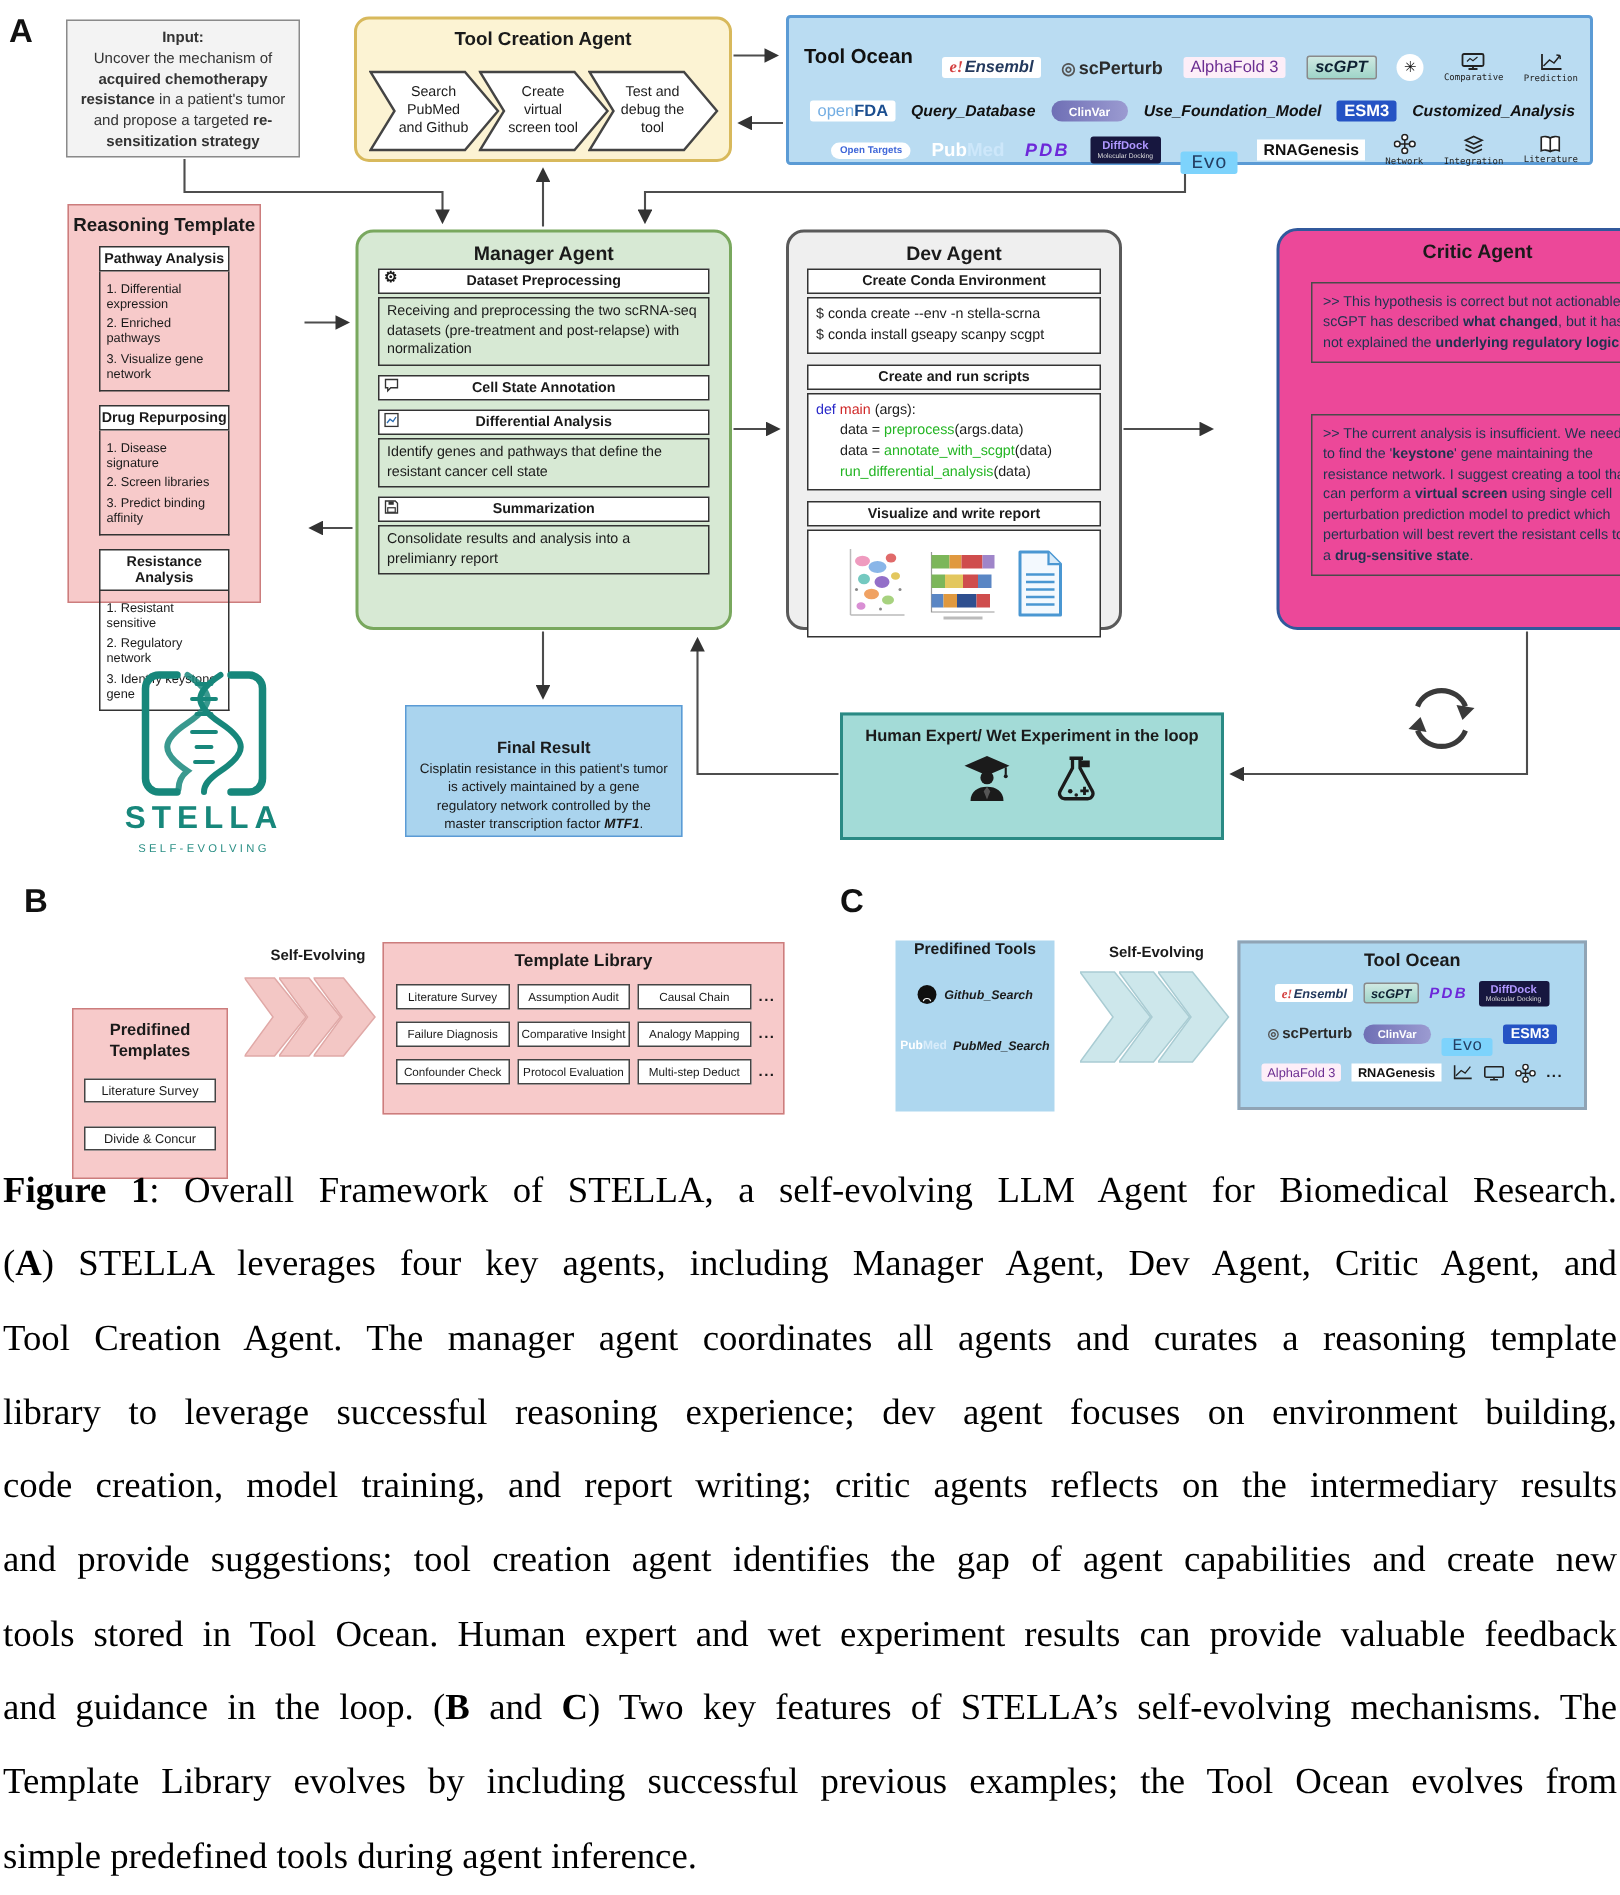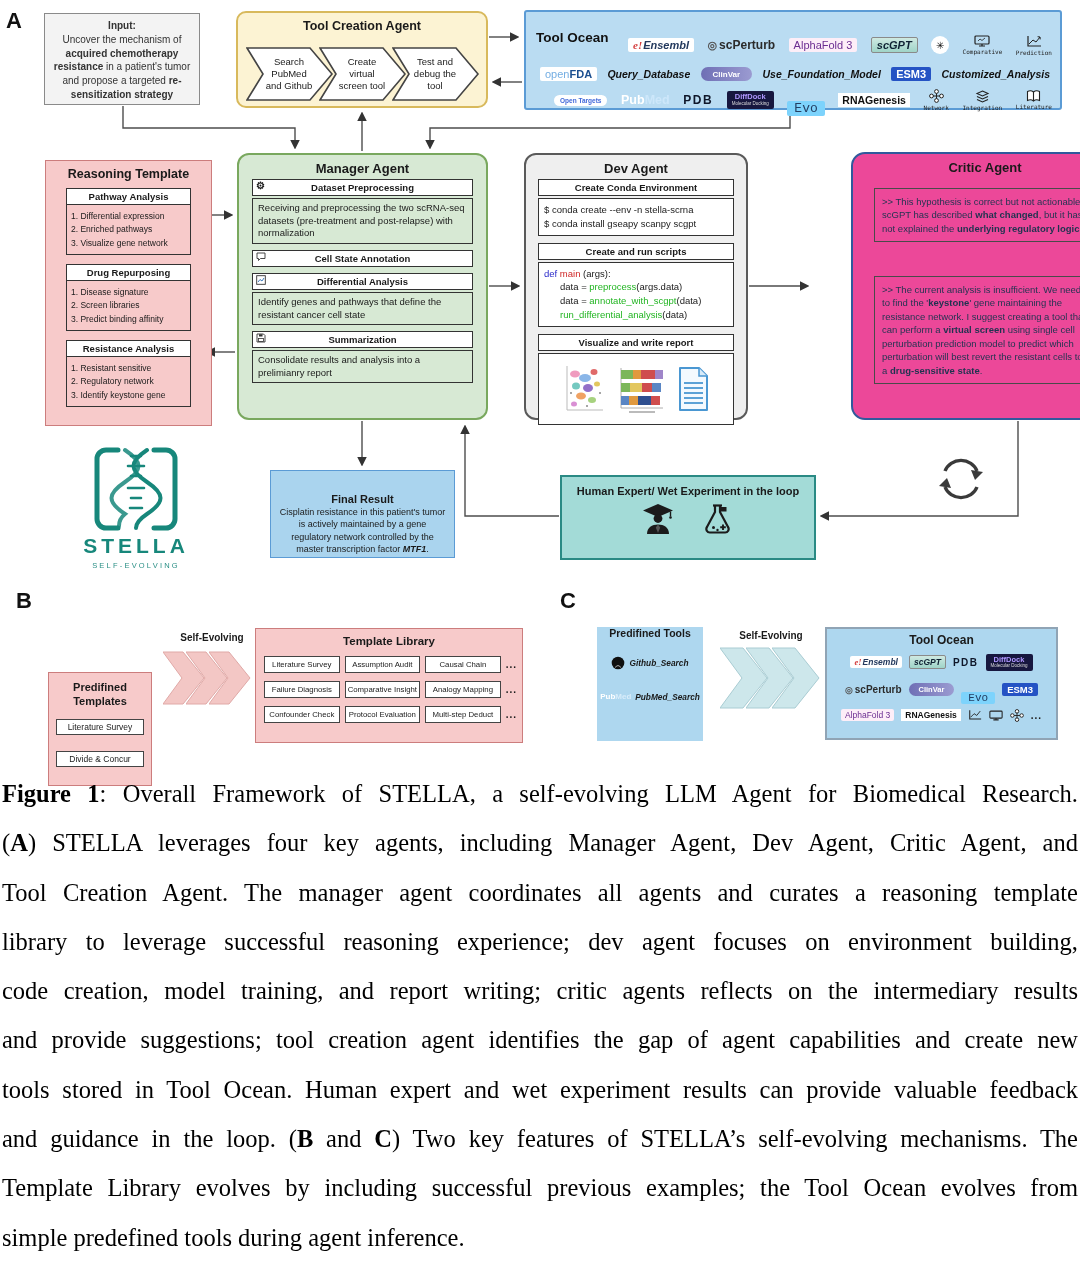--- a/index.html
+++ b/index.html
@@ -32,28 +32,28 @@
   .swirl{width:18px;height:18px;border-radius:50%;background:#fff;display:inline-flex;align-items:center;justify-content:center;font-size:10px;color:#111;padding:0;}
   .icon-col{display:flex;flex-direction:column;align-items:center;gap:1px;font-size:6px;font-family:"DejaVu Sans Mono",monospace;color:#222;white-space:nowrap;}
   .openfda-o{color:#74aee3;font-size:11px;}
   .openfda-f{color:#1b4e8f;font-size:11px;font-weight:bold;}
   .txt-bold-it{font-weight:bold;font-style:italic;font-size:10.5px;color:#111;white-space:nowrap;}
   .clinvar{background:linear-gradient(90deg,#6f6fb5,#9b9bd1);color:#fff;font-size:8px;font-weight:bold;padding:2.5px 12px;border-radius:8px;white-space:nowrap;}
   .esm3{background:#2553c4;color:#fff;font-weight:bold;font-size:11px;padding:1px 5px;border-radius:2px;}
   .opentargets{background:#fff;border-radius:7px;padding:2px 6px;font-size:6.5px;font-weight:bold;color:#4168d9;white-space:nowrap;}
   .pubmed{font-size:12.5px;font-weight:bold;white-space:nowrap;}
   .pub-w{color:#fff;} .med-b{color:#cde7fa;}
-  .pdb{color:#0f172a;font-weight:800;letter-spacing:1.5px;font-size:12px;}
+  .pdb{color:#6d28d9;font-weight:800;letter-spacing:1.5px;font-size:12px;font-style:italic;}
   .diffdock{display:inline-flex;flex-direction:column;align-items:center;background:#17173f;border-radius:2px;padding:2px 5px;line-height:1.1;}
   .dd1{color:#af97ff;font-size:7.5px;font-weight:bold;}
   .dd2{color:#ddd;font-size:4.5px;}
   .evo{background:#7dd3fc;font-family:Liberation Mono, monospace;font-size:13px;color:#243f63;padding:0 7px;margin-top:16px;}
   .rnagen{background:#fff;font-weight:bold;font-size:10.5px;color:#101010;padding:1px 4px;}
   
-  #reasoning{left:45px;top:160px;width:167px;height:266px;background:#f7caca;border:1.5px solid #cc7d7d;box-sizing:border-box;}
+  #reasoning{left:45px;top:136px;width:129px;height:266px;background:#f7caca;border:1.5px solid #cc7d7d;box-sizing:border-box;}
   .rt-secs{padding:7px 20px 0;}
   .rt-sec{margin-bottom:9px;border-radius:10px;}
   .rt-head{background:#fff;border:1px solid #333;font-size:9.5px;font-weight:bold;text-align:center;padding:2px 0;}
   .rt-body{border:1px solid #333;border-top:none;padding:2px 4px 3px;font-size:8.5px;}
   .rt-item{margin:3.5px 0;}
   
   #manager{left:237px;top:153px;width:251px;height:267px;background:#d7e9d4;border:2px solid #79a85e;border-radius:12px;box-sizing:border-box;}
   .mg-secs{padding:3px 13px 0;}
   .mg-sec{margin-bottom:6px;}
   .mg-head{position:relative;background:#fff;border:1px solid #333;height:15px;display:flex;align-items:center;justify-content:center;font-size:9.5px;font-weight:bold;}

